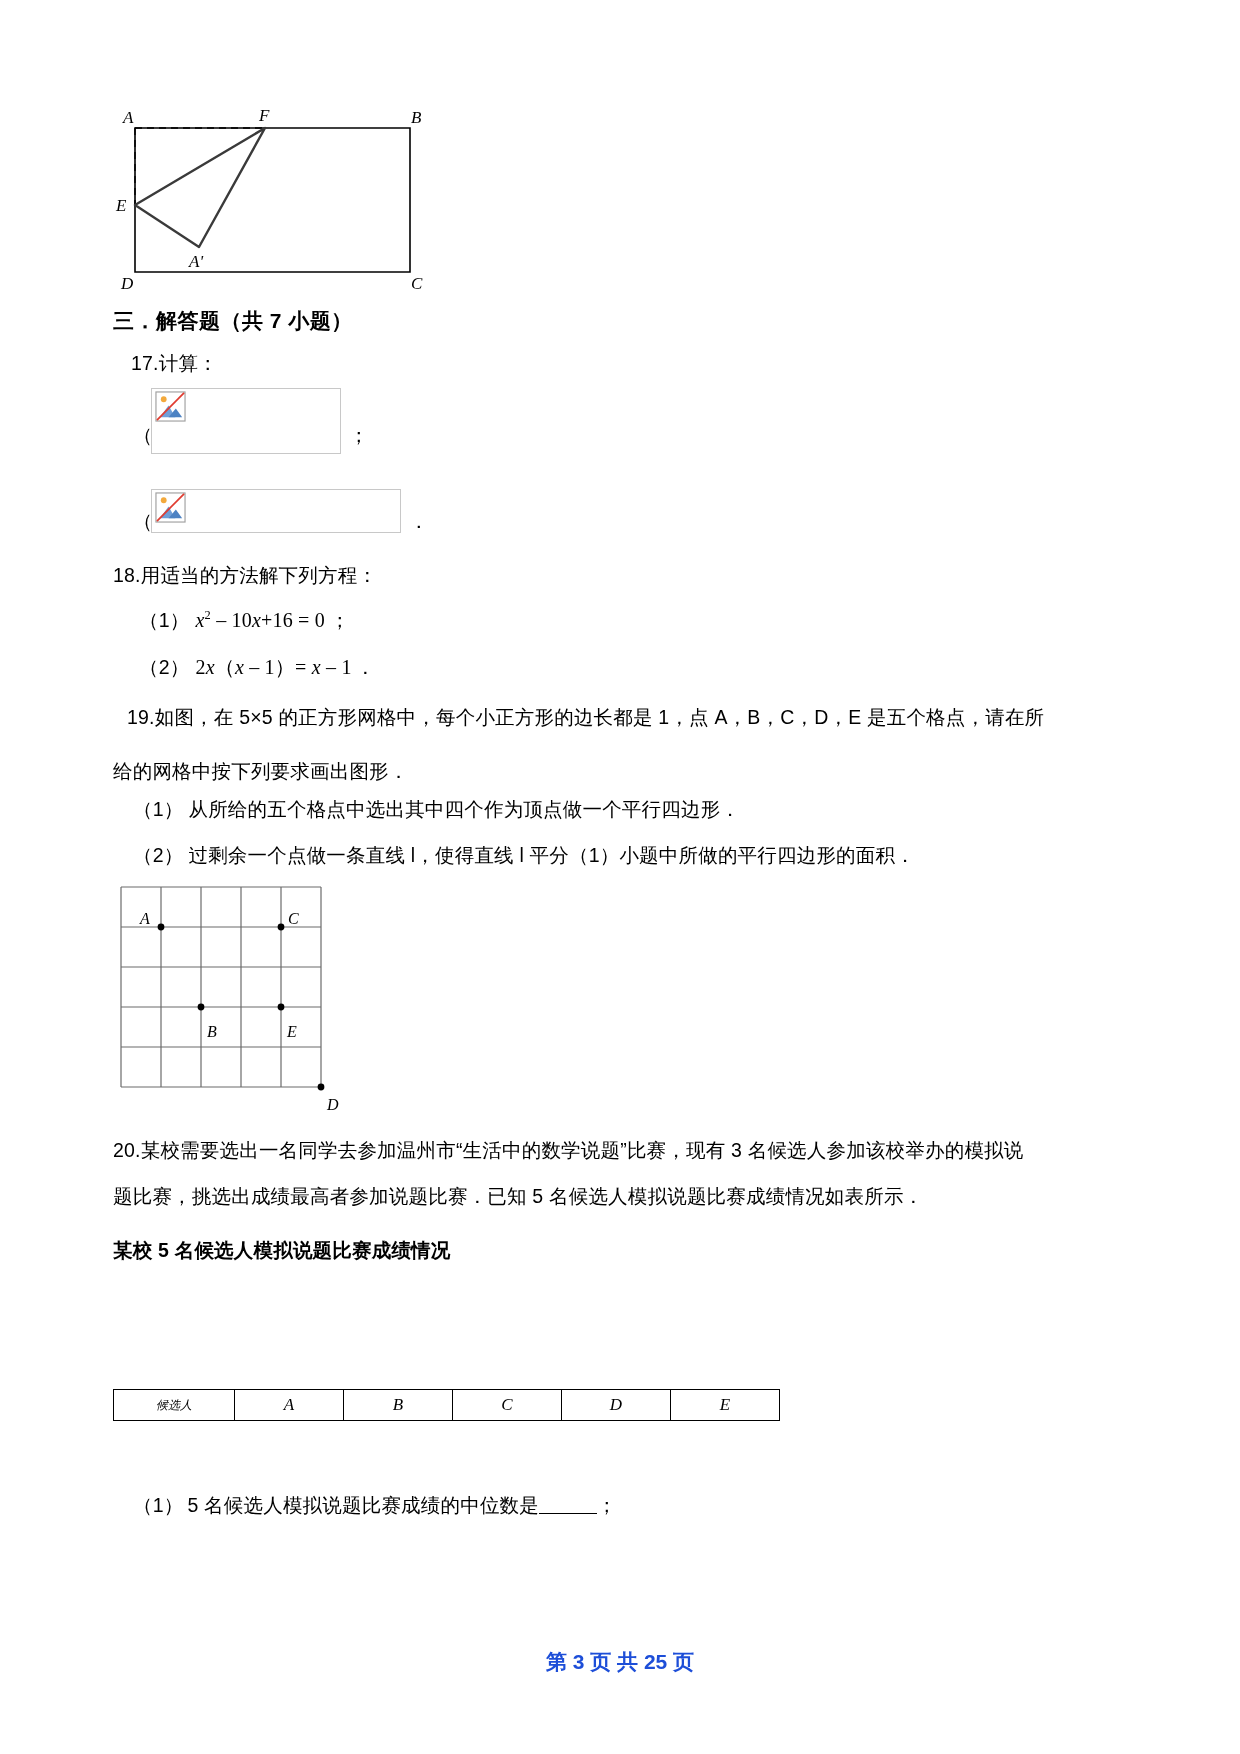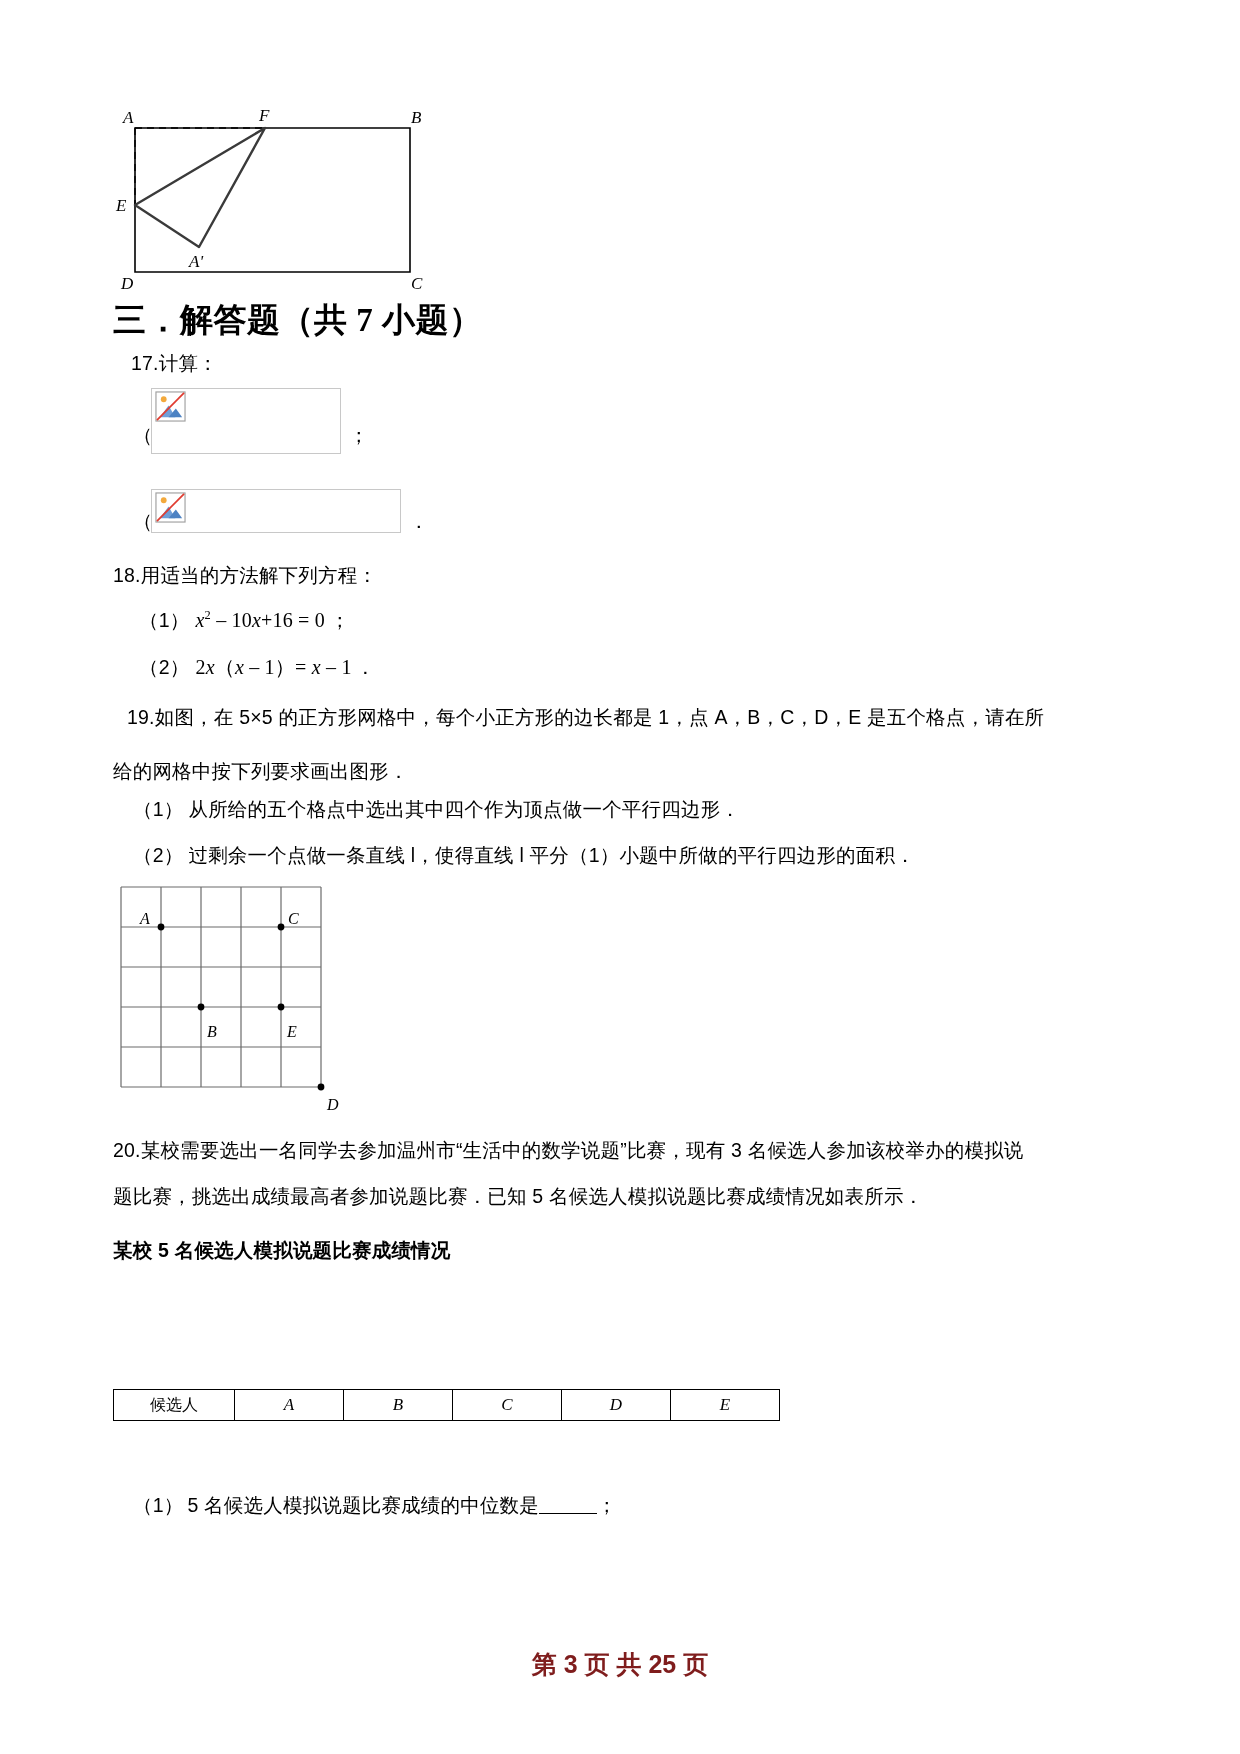--- a/index.html
+++ b/index.html
@@ -26,26 +26,25 @@
   
   .fig-fold{
     position:absolute;
     left:0px; top:95px;
     width:330px; height:195px;
   }
 
   
   .sec-head{
     position:absolute;
-    left:0px; top:298px;
-    font-size:33px;
+    left:0px; top:307px;
+    font-size:21px;
     font-weight:bold;
     letter-spacing:0.5px;
     white-space:nowrap;
-    font-family:Liberation Serif, serif;
   }
 
   
   .qline{
     position:absolute;
     font-size:19.5px;
     line-height:30px;
     white-space:nowrap;
     letter-spacing:0.2px;
   }
@@ -95,37 +94,38 @@
   }
   .score-table td{
     border:1px solid #000;
     height:28px;
     text-align:center;
     vertical-align:middle;
     font-family:"Liberation Serif","DejaVu Serif",serif;
   }
   .score-table td.lbl{
     font-family:"Liberation Sans","DejaVu Sans",sans-serif;
-    font-size:16px;
+    font-size:12px;
     width:112px;
     padding:0 4px;
+    font-style:italic;
   }
   .score-table td.val{width:106px;font-style:italic;font-size:17px;}
   .score-table td.num{width:106px;font-style:normal;font-size:16px;}
   .lbl-underline{text-decoration:underline;text-decoration-color:#3b5bbf;}
 
   
   .footer{
     position:absolute;
     left:0;right:0;
     top:1648px;
     text-align:center;
-    font-size:25px;
+    font-size:21px;
     font-weight:bold;
-    color:#7f1d1d;
+    color:#1d4ed8;
     font-family:"Liberation Sans","DejaVu Sans",sans-serif;
   }
 
   .blank-ul{
     display:inline-block;
     border-bottom:1px solid #000;
     width:58px;
     height:17px;
     vertical-align:-2px;
   }

